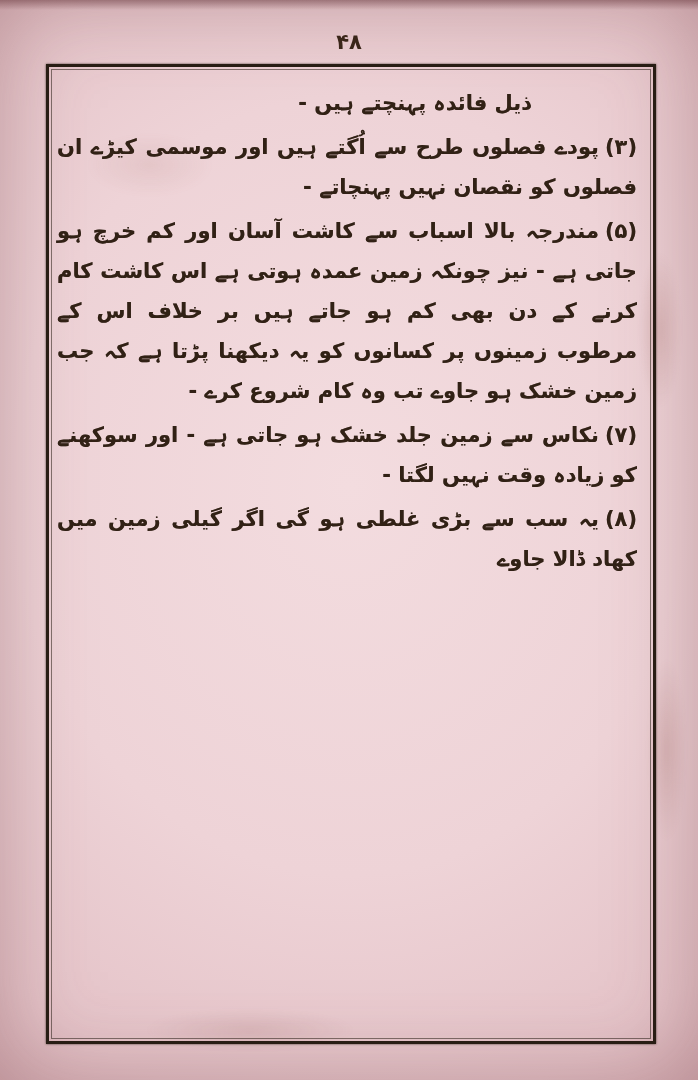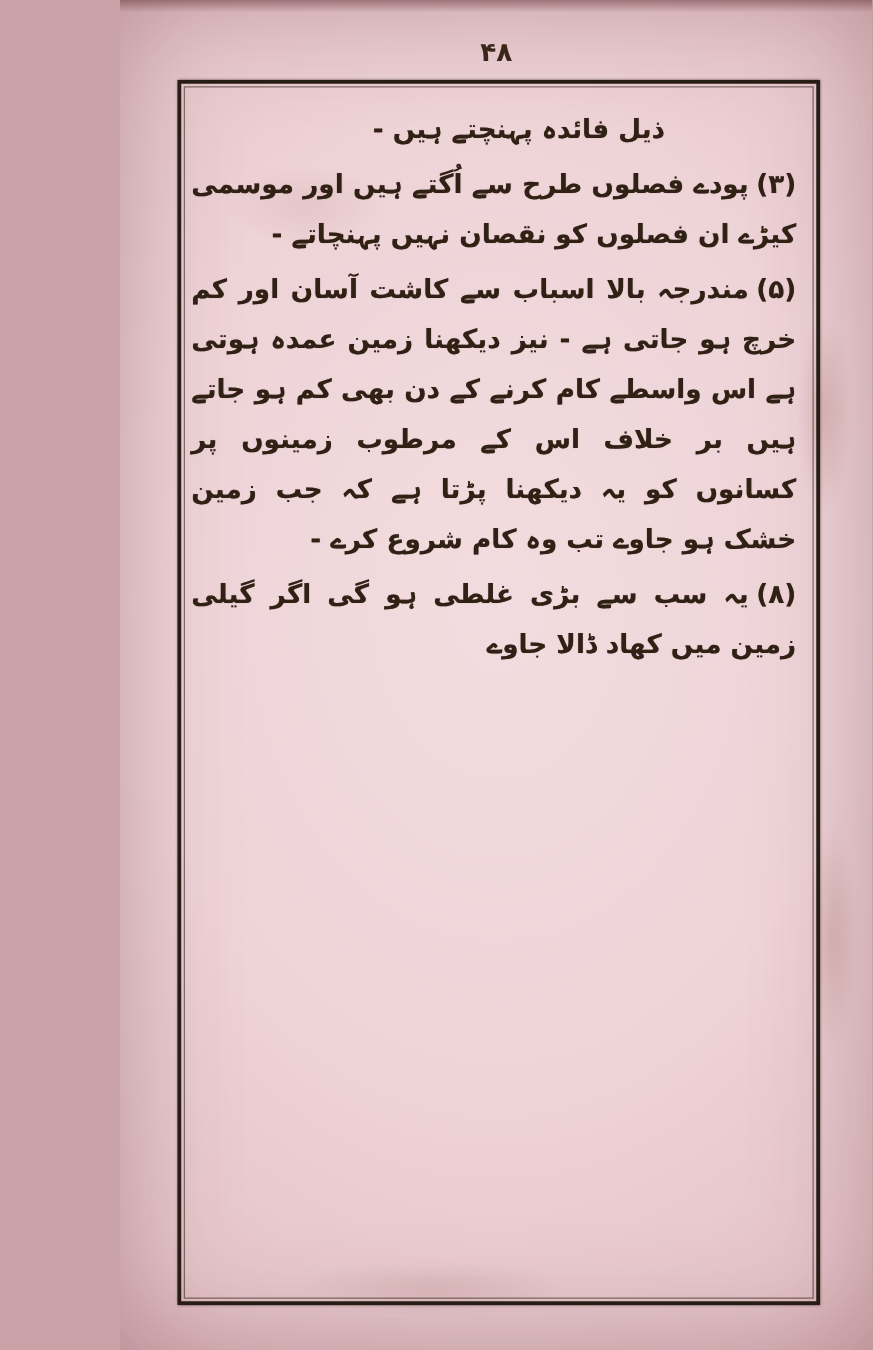--- a/index.html
+++ b/index.html
@@ -2,21 +2,21 @@
 <html lang="ur" dir="rtl"><head>
 <meta charset="utf-8">
 <style>
   html, body {
     margin: 0;
     padding: 0;
     background: #c9a2a8;
   }
   .page {
     position: relative;
-    width: 602px;
+    width: 698px;
     height: 1080px;
     overflow: hidden;
     background:
       radial-gradient(ellipse 120% 90% at 50% 45%,
         #f3dcdf 0%, #eed3d7 40%, #e5c4c9 65%, #d6acb3 85%, #c2929b 100%);
     box-shadow: inset 0 0 90px rgba(110,55,60,0.35);
     font-family: "DejaVu Sans", sans-serif;
     color: #2f2016;
   }
   .top-edge {
@@ -109,21 +109,22 @@
   <div class="frame">
     <div class="text-block">
 
       <p class="heading">ذیل فائدہ پہنچتے ہیں -</p>
 
 
 
       <p class="para"><span class="num">(۳)</span><span>پودے فصلوں طرح سے اُگتے ہیں اور موسمی کیڑے ان فصلوں کو نقصان نہیں پہنچاتے -</span></p>
 
 
-      <p class="para"><span class="num">(۵)</span><span>مندرجہ بالا اسباب سے کاشت آسان اور کم خرچ ہو جاتی ہے - نیز دیکھنا زمین عمدہ ہوتی ہے اس واسطے کام کرنے کے دن بھی کم ہو جاتے ہیں بر خلاف اس کے مرطوب زمینوں پر کسانوں کو یہ دیکھنا پڑتا ہے کہ جب زمین خشک ہو جاوے تب وہ کام شروع کرے -</span></p>
+      <p class="para"><span class="num">(۵)</span><span>مندرجہ بالا اسباب سے کاشت آسان اور کم خرچ ہو جاتی ہے - نیز چونکہ زمین عمدہ ہوتی ہے اس کاشت کام کرنے کے دن بھی کم ہو جاتے ہیں بر خلاف اس کے مرطوب زمینوں پر کسانوں کو یہ دیکھنا پڑتا ہے کہ جب زمین خشک ہو جاوے تب وہ کام شروع کرے -</span></p>
 
 
+      <p class="para"><span class="num">(۷)</span><span>نکاس سے زمین جلد خشک ہو جاتی ہے - اور سوکھنے کو زیادہ وقت نہیں لگتا -</span></p>
 
       <p class="para"><span class="num">(۸)</span><span>یہ سب سے بڑی غلطی ہو گی اگر گیلی زمین میں کھاد ڈالا جاوے</span></p>
 
     </div>
   </div>
 </div>
 
 </body></html>

